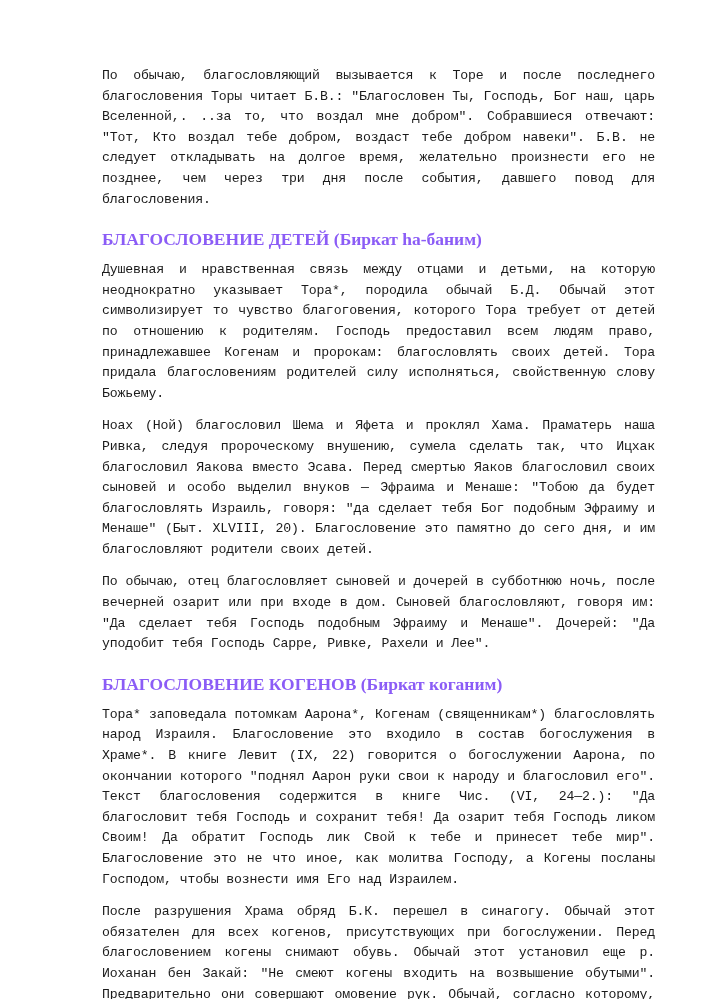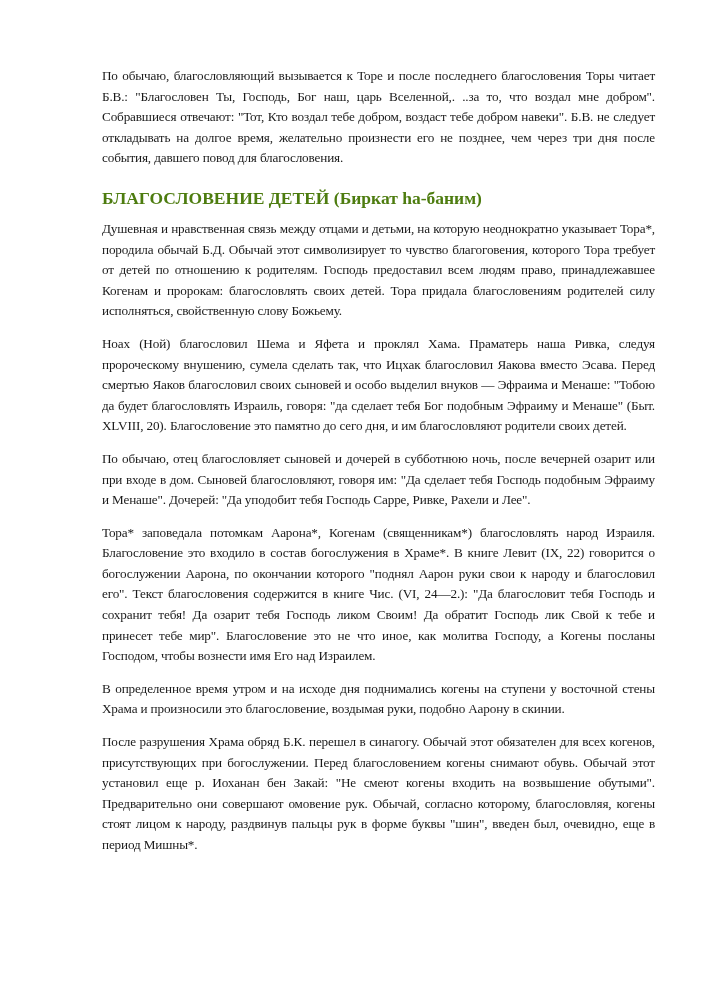--- a/index.html
+++ b/index.html
@@ -5,43 +5,43 @@
   html, body { margin: 0; padding: 0; background: #ffffff; }
   body { width: 707px; height: 999px; position: relative; overflow: hidden; }
   .page {
     position: absolute;
     left: 102px;
     top: 66px;
     width: 553px;
     color: #1a1a1a;
   }
   .para {
-    font-family: Liberation Serif, serif;
+    font-family: Liberation Mono, monospace;
     font-size: 13.2px;
     line-height: 20.6px;
     text-align: justify;
     margin: 0 0 12px 0;
     letter-spacing: -0.15px;
   }
   .heading {
     font-family: "Liberation Serif", serif;
     font-weight: bold;
     font-size: 17.5px;
     line-height: 22px;
     margin: 18px 0 10px 0;
-    color: #4d7c0f;
+    color: #8b5cf6;
   }
 </style>
 </head>
 <body>
 
 <div class="page">
   <p class="para">По обычаю, благословляющий вызывается к Торе и после последнего благословения Торы читает Б.В.: "Благословен Ты, Господь, Бог наш, царь Вселенной,. ..за то, что воздал мне добром". Собравшиеся отвечают: "Тот, Кто воздал тебе добром, воздаст тебе добром навеки". Б.В. не следует откладывать на долгое время, желательно произнести его не позднее, чем через три дня после события, давшего повод для благословения.</p>
 
   <h2 class="heading">БЛАГОСЛОВЕНИЕ ДЕТЕЙ (Биркат hа-баним)</h2>
   <p class="para">Душевная и нравственная связь между отцами и детьми, на которую неоднократно указывает Тора*, породила обычай Б.Д. Обычай этот символизирует то чувство благоговения, которого Тора требует от детей по отношению к родителям. Господь предоставил всем людям право, принадлежавшее Когенам и пророкам: благословлять своих детей. Тора придала благословениям родителей силу исполняться, свойственную слову Божьему.</p>
   <p class="para">Ноах (Ной) благословил Шема и Яфета и проклял Хама. Праматерь наша Ривка, следуя пророческому внушению, сумела сделать так, что Ицхак благословил Яакова вместо Эсава. Перед смертью Яаков благословил своих сыновей и особо выделил внуков — Эфраима и Менаше: "Тобою да будет благословлять Израиль, говоря: "да сделает тебя Бог подобным Эфраиму и Менаше" (Быт. XLVIII, 20). Благословение это памятно до сего дня, и им благословляют родители своих детей.</p>
   <p class="para">По обычаю, отец благословляет сыновей и дочерей в субботнюю ночь, после вечерней озарит или при входе в дом. Сыновей благословляют, говоря им: "Да сделает тебя Господь подобным Эфраиму и Менаше". Дочерей: "Да уподобит тебя Господь Сарре, Ривке, Рахели и Лее".</p>
 
+  <h2 class="heading">БЛАГОСЛОВЕНИЕ КОГЕНОВ (Биркат коганим)</h2>
   <p class="para">Тора* заповедала потомкам Аарона*, Когенам (священникам*) благословлять народ Израиля. Благословение это входило в состав богослужения в Храме*. В книге Левит (IX, 22) говорится о богослужении Аарона, по окончании которого "поднял Аарон руки свои к народу и благословил его". Текст благословения содержится в книге Чис. (VI, 24—2.): "Да благословит тебя Господь и сохранит тебя! Да озарит тебя Господь ликом Своим! Да обратит Господь лик Свой к тебе и принесет тебе мир". Благословение это не что иное, как молитва Господу, а Когены посланы Господом, чтобы вознести имя Его над Израилем.</p>
-  <p class="para">В определенное время утром и на исходе дня поднимались когены на ступени у восточной стены Храма и произносили это благословение, воздымая руки, подобно Аарону в скинии.</p>
   <p class="para">После разрушения Храма обряд Б.К. перешел в синагогу. Обычай этот обязателен для всех когенов, присутствующих при богослужении. Перед благословением когены снимают обувь. Обычай этот установил еще р. Иоханан бен Закай: "Не смеют когены входить на возвышение обутыми". Предварительно они совершают омовение рук. Обычай, согласно которому, благословляя, когены стоят лицом к народу, раздвинув пальцы рук в форме буквы "шин", введен был, очевидно, еще в период Мишны*.</p>
 </div>
 
 </body></html>

